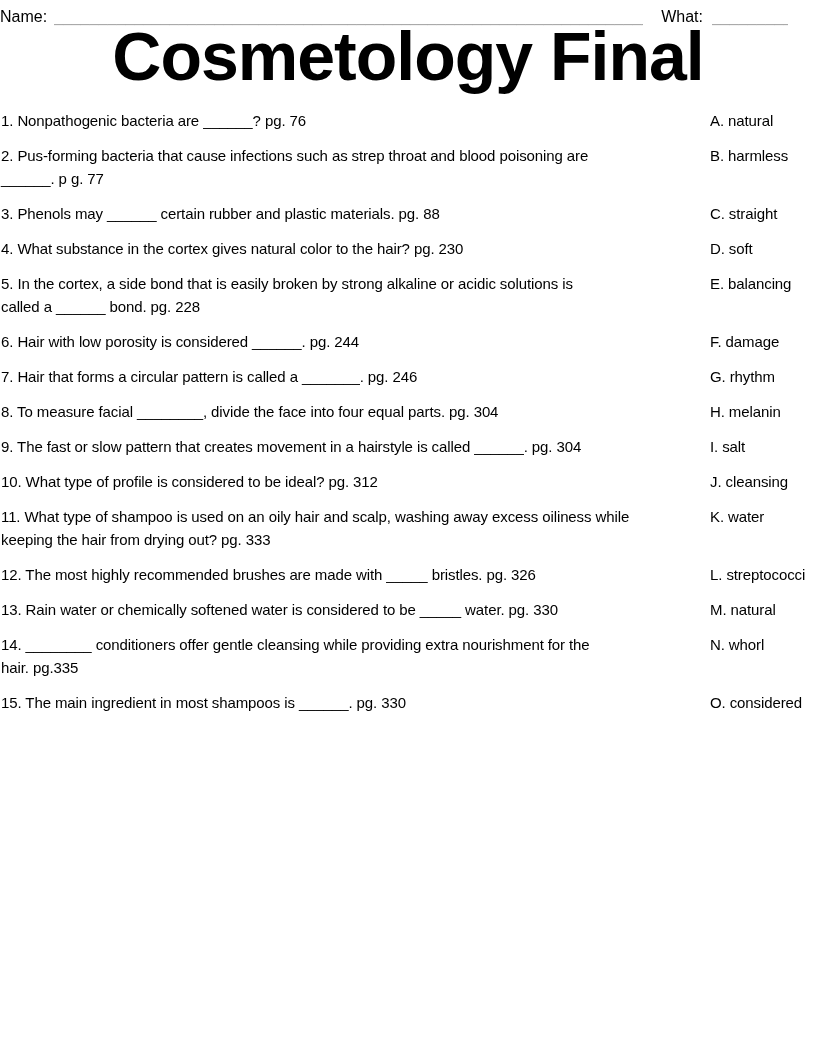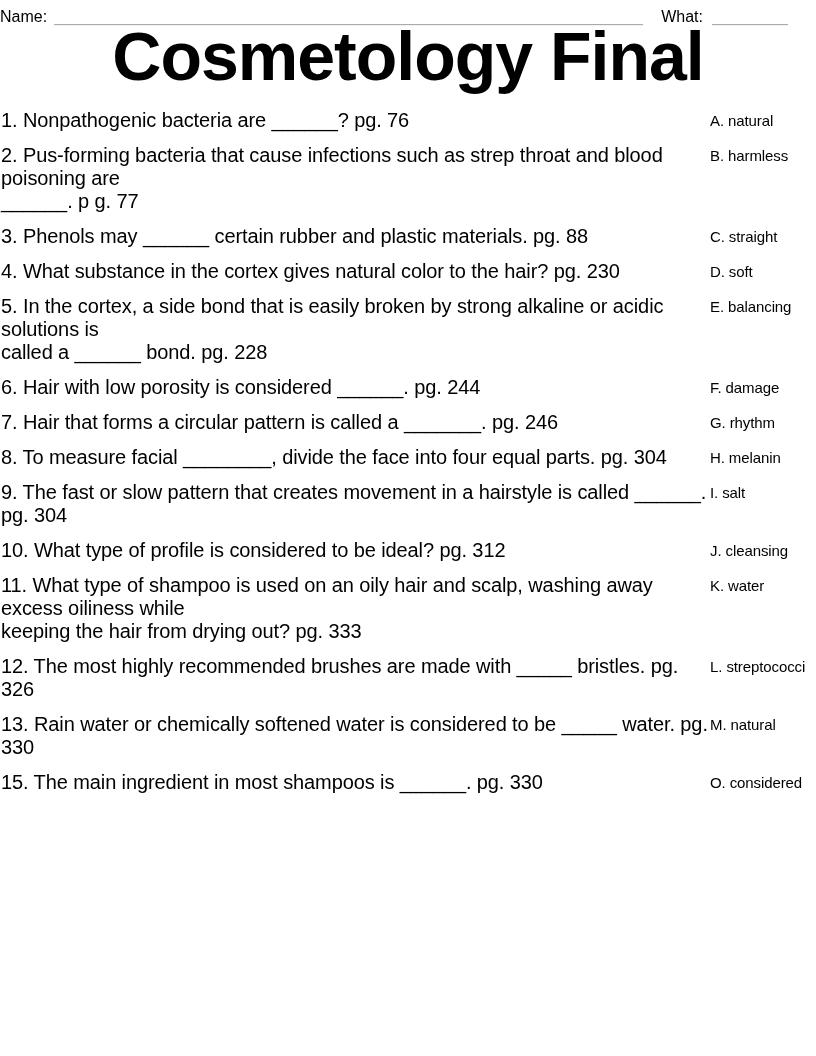--- a/index.html
+++ b/index.html
@@ -43,21 +43,21 @@
   
   .rows { margin-top: 25px; padding-left: 1px; }
   .row {
     display: flex;
     align-items: flex-start;
     margin-bottom: 12px;
   }
   .q {
     width: 709px;
     flex: 0 0 709px;
-    font-size: 20px;
+    font-size: 15px;
     line-height: 23px;
     letter-spacing: -0.1px;
     white-space: pre-line;
   }
   .a {
     font-size: 15px;
     line-height: 23px;
     letter-spacing: -0.1px;
     white-space: nowrap;
   }
@@ -138,20 +138,25 @@
     <div class="row">
       <div class="q">12. The most highly recommended brushes are made with _____ bristles. pg. 326</div>
       <div class="a">L. streptococci</div>
     </div>
 
     <div class="row">
       <div class="q">13. Rain water or chemically softened water is considered to be _____ water. pg. 330</div>
       <div class="a">M. natural</div>
     </div>
 
+    <div class="row">
+      <div class="q">14. ________ conditioners offer gentle cleansing while providing extra nourishment for the
+hair. pg.335</div>
+      <div class="a">N. whorl</div>
+    </div>
 
     <div class="row">
       <div class="q">15. The main ingredient in most shampoos is ______. pg. 330</div>
       <div class="a">O. considered</div>
     </div>
   </div>
 
 </div>
 
 </body></html>

